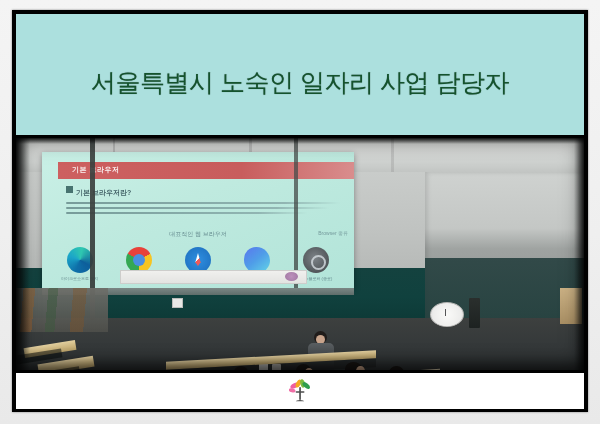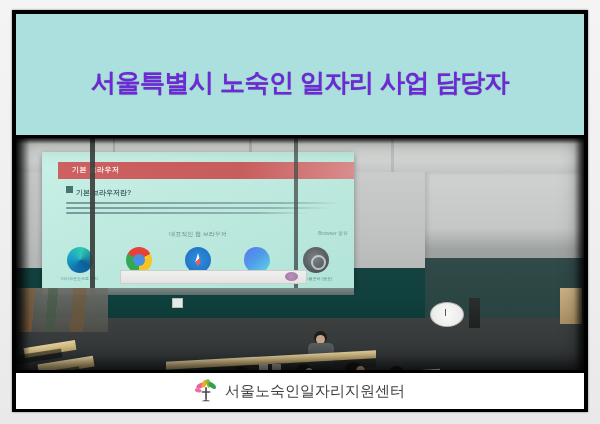--- a/index.html
+++ b/index.html
@@ -43,22 +43,22 @@
     height:121px;
     background:#ace0de;
     overflow:hidden;
     display:flex;
     flex-direction:column;
     align-items:center;
     justify-content:center;
   }
   .header-line1{
     font-size:25px;
-    font-weight:bold;
-    color:#6d28d9;
+    font-weight:normal;
+    color:#14532d;
     letter-spacing:-0.5px;
     line-height:1;
     margin-top:16px;
     white-space:nowrap;
     text-shadow:0 0 1px rgba(0,0,0,.4);
   }
   .header-line2{
     font-size:40px;
     font-weight:bold;
     color:#f2717c;
@@ -468,16 +468,15 @@
         <ellipse cx="5.6" cy="6.6" rx="4.6" ry="2.4" fill="#ef5fa0" transform="rotate(-28 5.6 6.6)"></ellipse>
         <ellipse cx="9.4" cy="4.6" rx="4.3" ry="2.2" fill="#f4a81e" transform="rotate(-62 9.4 4.6)"></ellipse>
         <ellipse cx="13.6" cy="4.4" rx="4.3" ry="2.2" fill="#7dbb3f" transform="rotate(-104 13.6 4.4)"></ellipse>
         <ellipse cx="17.2" cy="6.6" rx="4.4" ry="2.3" fill="#2f9e4f" transform="rotate(-140 17.2 6.6)"></ellipse>
         <ellipse cx="3.2" cy="11.4" rx="3.4" ry="1.9" fill="#f06ea6" transform="rotate(14 3.2 11.4)"></ellipse>
         <rect x="10.2" y="8" width="1.7" height="13" rx="0.8" fill="#4d4d4d"></rect>
         <rect x="6.6" y="12.2" width="8.9" height="1.6" rx="0.8" fill="#4d4d4d"></rect>
         <path d="M11 21c2.6 0 4.2 1.2 4.2 1.2H6.8S8.4 21 11 21z" fill="#4d4d4d"></path>
       </svg>
     </div>
-    <div class="footer-name">서울노숙인일자리지원센터</div>
   </div>
 
 </div>
 
 </body></html>

